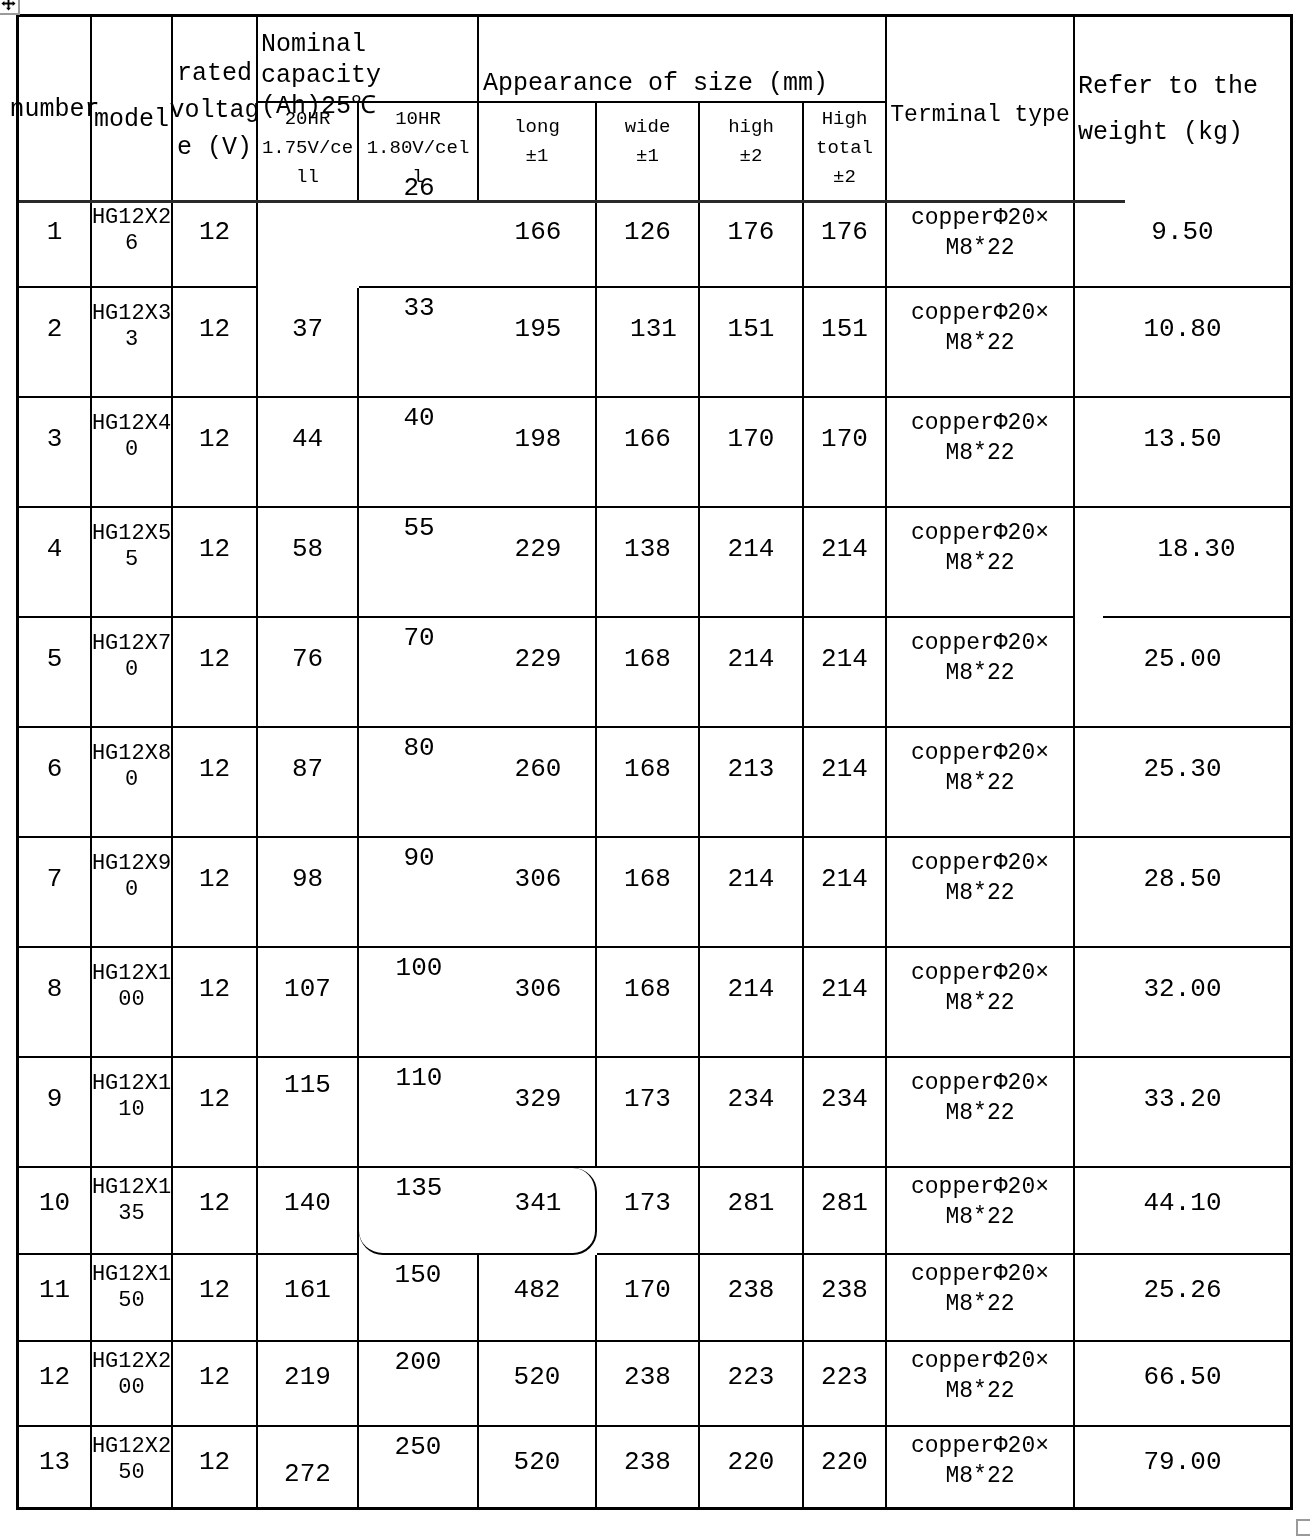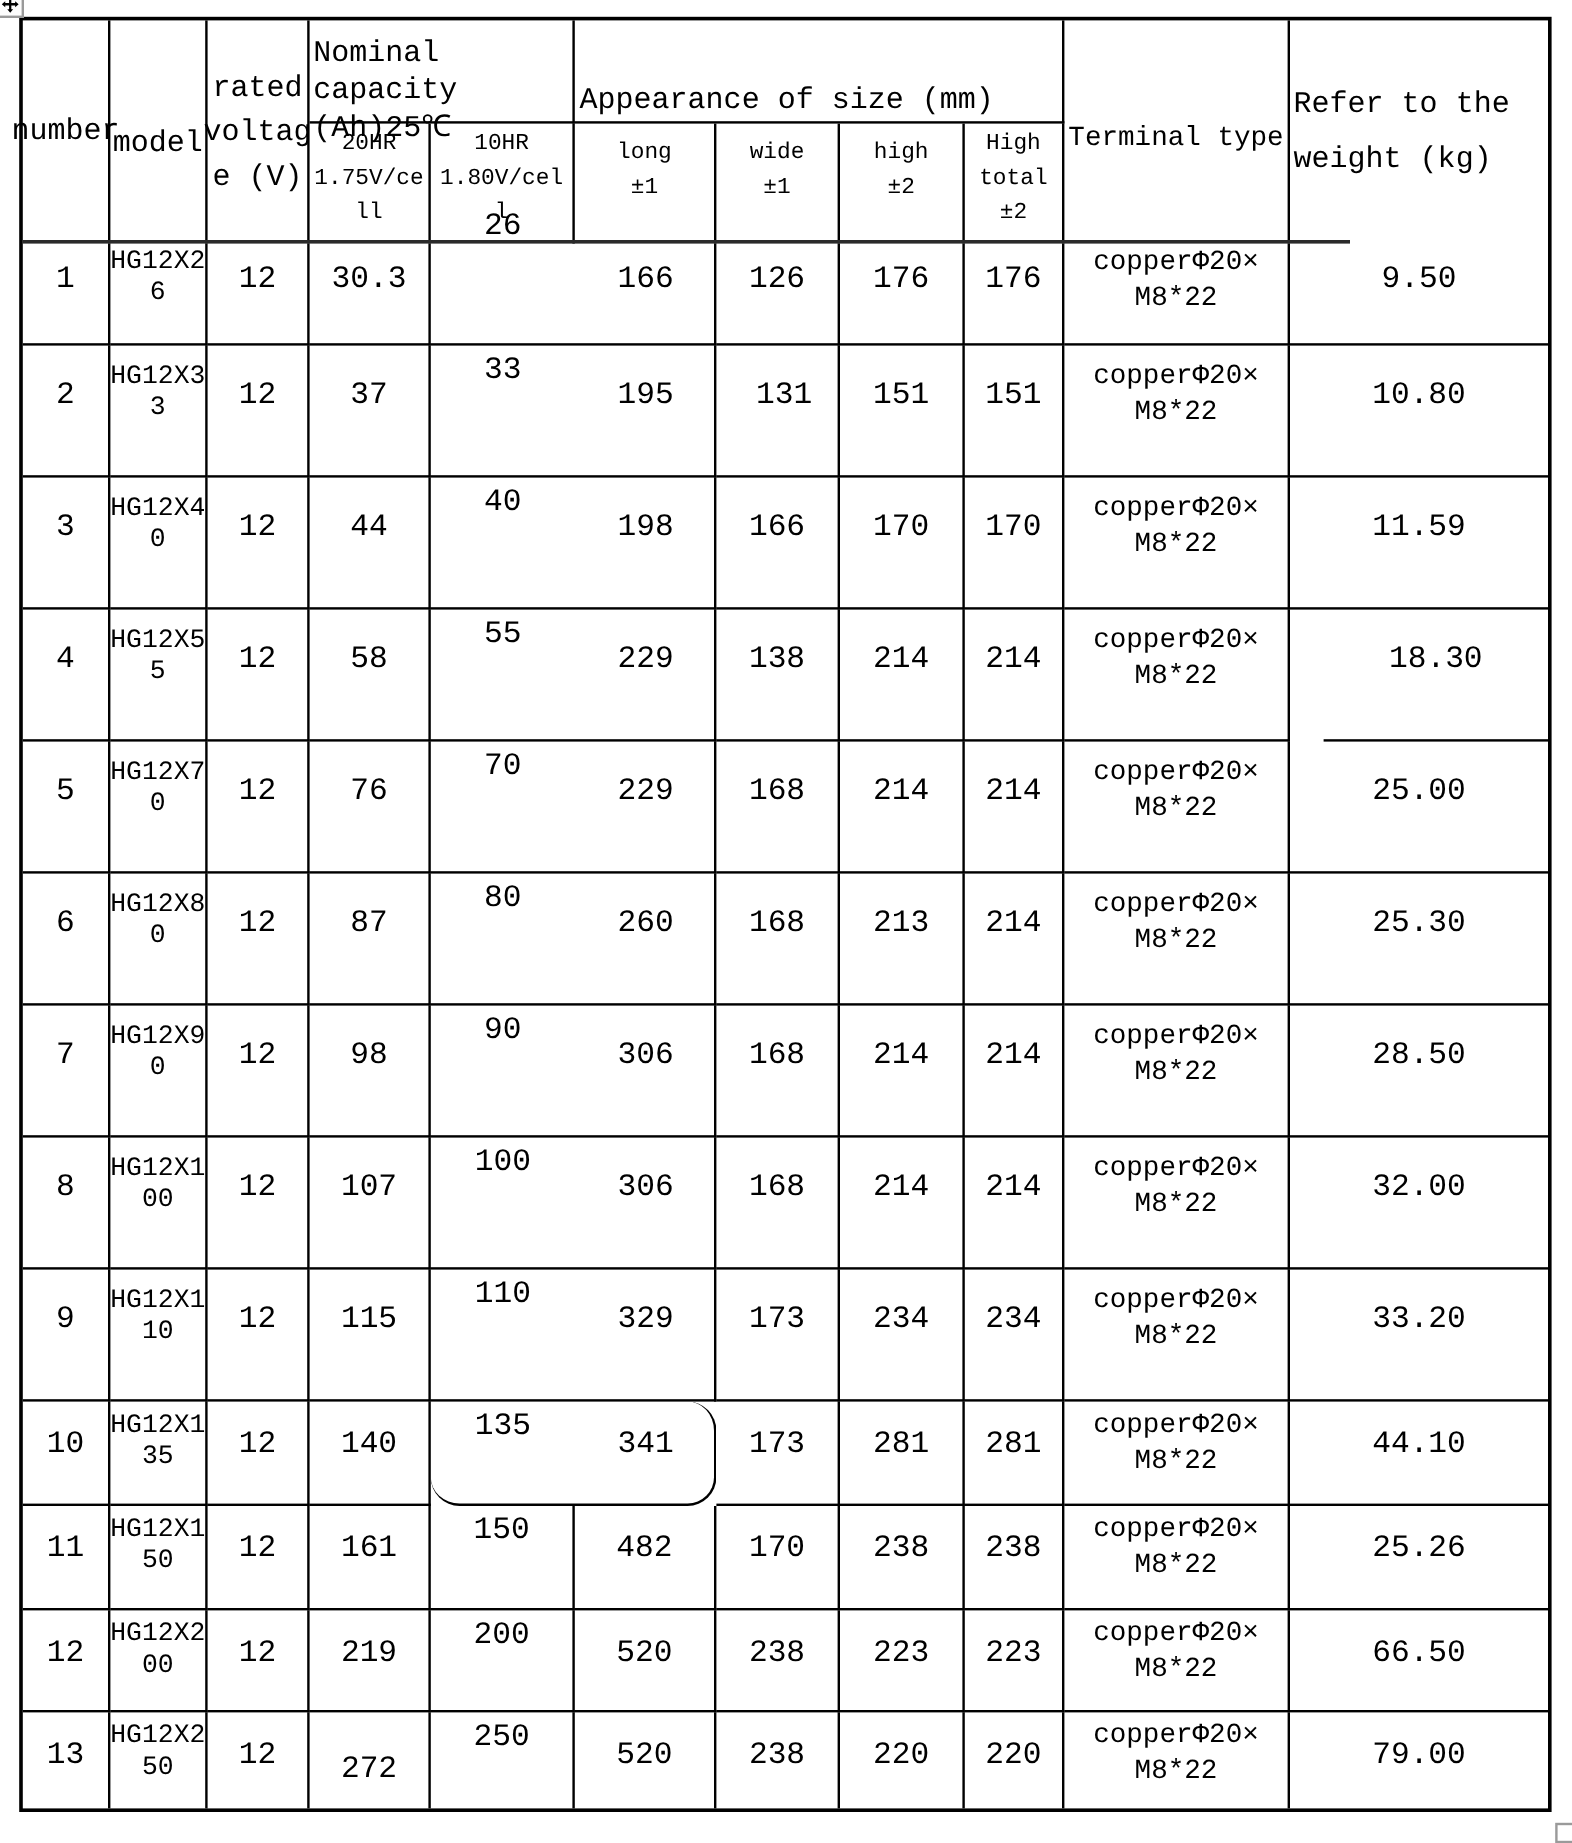--- a/index.html
+++ b/index.html
@@ -122,23 +122,20 @@
 <div class="c br bb" style="grid-area: 3 / 1; padding-top: 14px;">
       <span class="f-data preline">1</span>
     </div>
     <div class="c br bb" style="grid-area: 3 / 2; padding-top: 2px;">
       <span class="f-model preline">HG12X2
 6</span>
     </div>
     <div class="c br bb" style="grid-area: 3 / 3; padding-top: 14px;">
       <span class="f-data preline">12</span>
     </div>
-    <div class="c br bb" style="grid-area: 3 / 4; padding-top: 14px;">
-      <span class="f-data preline">30.3</span>
-    </div>
     <div class="c br rel bb" style="grid-area: 3 / 5 / auto / 7;">
       <span class="f-data abs c10" style="top: -30px; z-index: 6;">26</span>
       <span class="f-data abs lng" style="top: 14px;">166</span>
     </div>
     <div class="c br bb" style="grid-area: 3 / 7; padding-top: 14px;">
       <span class="f-data preline">126</span>
     </div>
     <div class="c br bb" style="grid-area: 3 / 8; padding-top: 14px;">
       <span class="f-data preline">176</span>
     </div>
@@ -209,21 +206,21 @@
       <span class="f-data preline">170</span>
     </div>
     <div class="c br bb" style="grid-area: 5 / 9; padding-top: 26px;">
       <span class="f-data preline">170</span>
     </div>
     <div class="c br bb" style="grid-area: 5 / 10; padding-top: 10px;">
       <span class="f-term preline">copperΦ20×
 M8*22</span>
     </div>
     <div class="c bb" style="grid-area: 5 / 11; padding-top: 26px;">
-      <span class="f-data preline">11.59</span>
+      <span class="f-data preline">13.50</span>
     </div>
     <div class="c br bb" style="grid-area: 6 / 1; padding-top: 26px;">
       <span class="f-data preline">4</span>
     </div>
     <div class="c br bb" style="grid-area: 6 / 2; padding-top: 13px;">
       <span class="f-model preline">HG12X5
 5</span>
     </div>
     <div class="c br bb" style="grid-area: 6 / 3; padding-top: 26px;">
       <span class="f-data preline">12</span>
@@ -386,21 +383,21 @@
     <div class="c br bb" style="grid-area: 11 / 1; padding-top: 26px;">
       <span class="f-data preline">9</span>
     </div>
     <div class="c br bb" style="grid-area: 11 / 2; padding-top: 13px;">
       <span class="f-model preline">HG12X1
 10</span>
     </div>
     <div class="c br bb" style="grid-area: 11 / 3; padding-top: 26px;">
       <span class="f-data preline">12</span>
     </div>
-    <div class="c br bb" style="grid-area: 11 / 4; padding-top: 26px;">
+    <div class="c br bb" style="grid-area: 11 / 4; padding-top: 12px;">
       <span class="f-data preline">115</span>
     </div>
     <div class="c br rel bb" style="grid-area: 11 / 5 / auto / 7;">
       <span class="f-data abs c10" style="top: 5px; z-index: 6;">110</span>
       <span class="f-data abs lng" style="top: 26px;">329</span>
     </div>
     <div class="c br bb" style="grid-area: 11 / 7; padding-top: 26px;">
       <span class="f-data preline">173</span>
     </div>
     <div class="c br bb" style="grid-area: 11 / 8; padding-top: 26px;">

